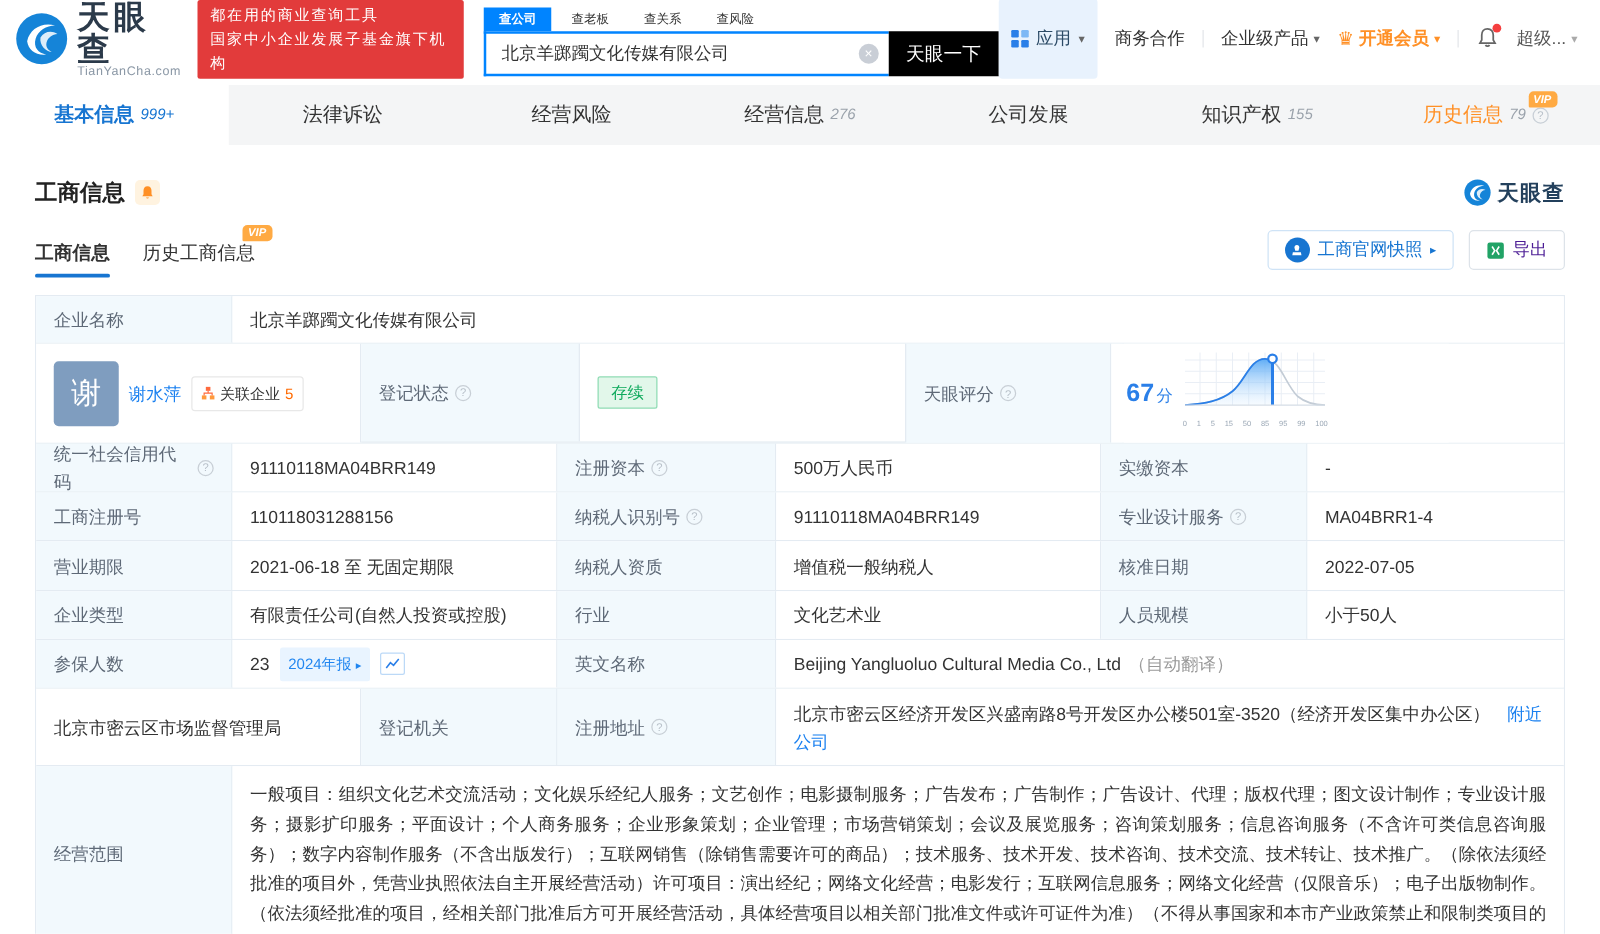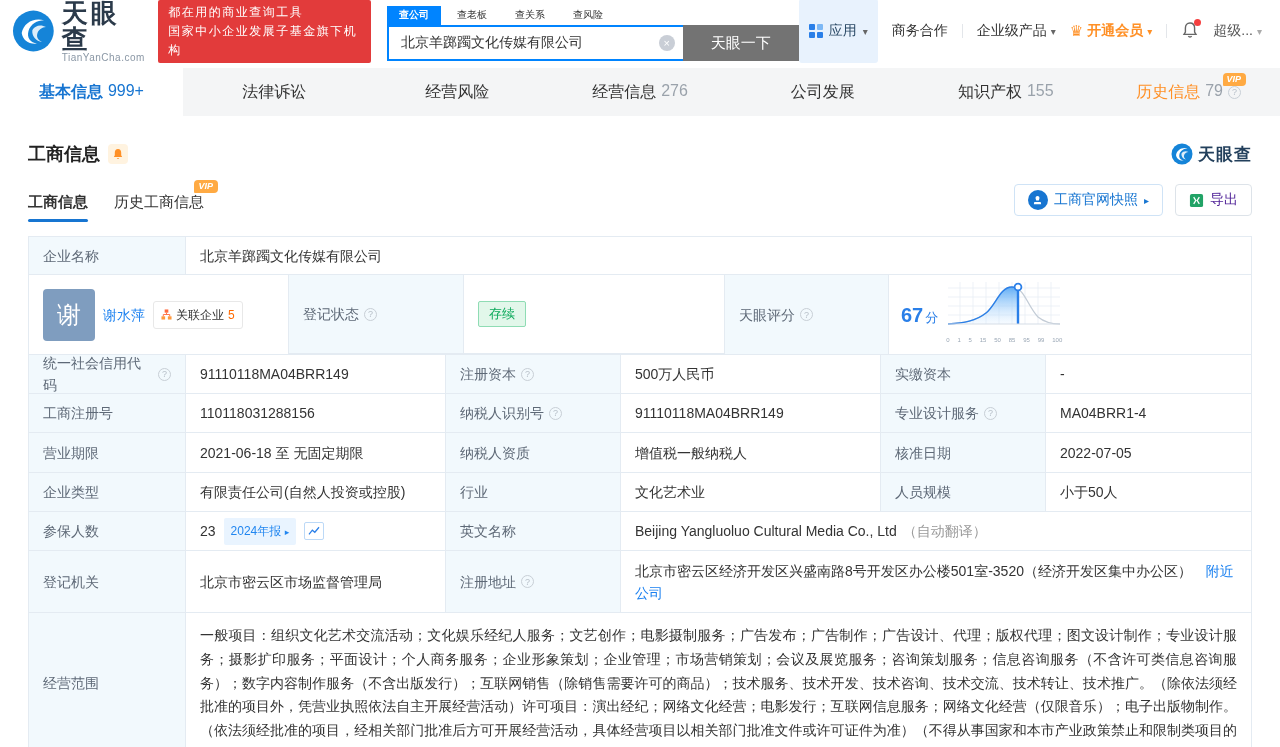--- a/index.html
+++ b/index.html
@@ -16,39 +16,39 @@
   .search-block { margin-left:16px; width:432px; }
   .search-tabs { display:flex; gap:4px; font-size:10px; height:24px; align-items:flex-end; }
   .search-tabs .stab { padding:2px 12px 3px; cursor:pointer; color:#333; }
   .search-tabs .stab.active { background:#0084ff; color:#fff; font-weight:bold; }
   .search-row { display:flex; height:36px; }
   .search-input { flex:1; display:flex; align-items:center; border:2px solid #0084ff; border-right:none; background:#fff; padding:0 8px 0 12px; }
   .search-input input { flex:1; border:none; outline:none; font-size:14px; color:#333;
     font-family:"Liberation Sans","DejaVu Sans",sans-serif; }
   .clear-icon { width:16px; height:16px; border-radius:50%; background:#c9ced6; color:#fff; font-size:11px;
     display:flex; align-items:center; justify-content:center; cursor:pointer; }
-  .search-btn { width:116px; background:#737373; color:#fff; font-size:15px; border:none; cursor:pointer; }
+  .search-btn { width:88px; background:#000000; color:#fff; font-size:15px; border:none; cursor:pointer; }
   .header-nav { margin-left:auto; display:flex; align-items:center; gap:14px; font-size:14px; color:#333; white-space:nowrap; }
   .app-chip { display:flex; align-items:center; gap:6px; background:#e8f2fd; padding:23px 10px; border-radius:3px; cursor:pointer; color:#2b4a66; }
   .grid-icon { width:14px; height:14px; display:grid; grid-template-columns:6px 6px; grid-template-rows:6px 6px; gap:2px; }
   .grid-icon i { background:#2a7fe8; border-radius:1px; }
   .grid-icon i.lite { background:#7db8f5; }
   .caret { font-size:10px; color:#666; }
   .nav-item { cursor:pointer; display:flex; align-items:center; gap:4px; }
   .nav-sep { width:1px; height:14px; background:#e3e6ea; }
   .vip-link { color:#ff9026; font-weight:bold; }
   .crown { color:#ff9026; font-size:15px; }
   .bell-wrap { position:relative; cursor:pointer; }
   .red-dot { position:absolute; top:-2px; right:-2px; width:7px; height:7px; border-radius:50%; background:#f53f3f; }
   .user-name { color:#555; max-width:46px; overflow:hidden; }
 
   
   .tabbar { margin-top:6px; height:48px; background:#f4f5f6; display:flex; }
   .tab { flex:1; display:flex; align-items:center; justify-content:center; gap:5px; font-size:16px; color:#333; cursor:pointer; position:relative; }
-  .tab .cnt { font-size:16px; color:#9aa2ab; position:relative; top:-1px; }
+  .tab .cnt { font-size:12px; color:#9aa2ab; position:relative; top:-1px;font-style:italic; }
   .tab.active { background:#fff; color:#1775d1; font-weight:bold; }
   .tab.active .cnt { color:#1775d1; font-weight:normal; }
   .tab.orange { color:#ff9026; }
   .vip-badge { background:#ffaa43; color:#fff; font-size:9px; font-weight:bold; font-style:italic;
     padding:1px 5px 1px 4px; border-radius:4px 4px 4px 1px; line-height:11px; }
   .tab .vip-badge { position:absolute; top:5px; right:34px; }
   .help-icon { width:13px; height:13px; border:1px solid #c8cfd6; color:#b8c0c9; border-radius:50%;
     font-size:9px; display:inline-flex; align-items:center; justify-content:center; flex:none; }
 
   
@@ -410,22 +410,22 @@
         </span>
       </div>
       <div class="td lbl w3">英文名称</div>
       <div class="td val grow">
         <span>Beijing Yangluoluo Cultural Media Co., Ltd</span>
         <span class="note">（自动翻译）</span>
       </div>
     </div>
 
     <div class="tr" style="height:62px">
+      <div class="td val w2">北京市密云区市场监督管理局</div>
       <div class="td lbl w1">登记机关</div>
-      <div class="td val w2">北京市密云区市场监督管理局</div>
       <div class="td lbl w3">
         <span>注册地址</span>
         <span class="help-icon">?</span>
       </div>
       <div class="td val grow addr-val">
         <span>
           <span>北京市密云区经济开发区兴盛南路8号开发区办公楼501室-3520（经济开发区集中办公区）</span>
           <span class="link" style="margin-left:10px">附近公司</span>
         </span>
       </div>

